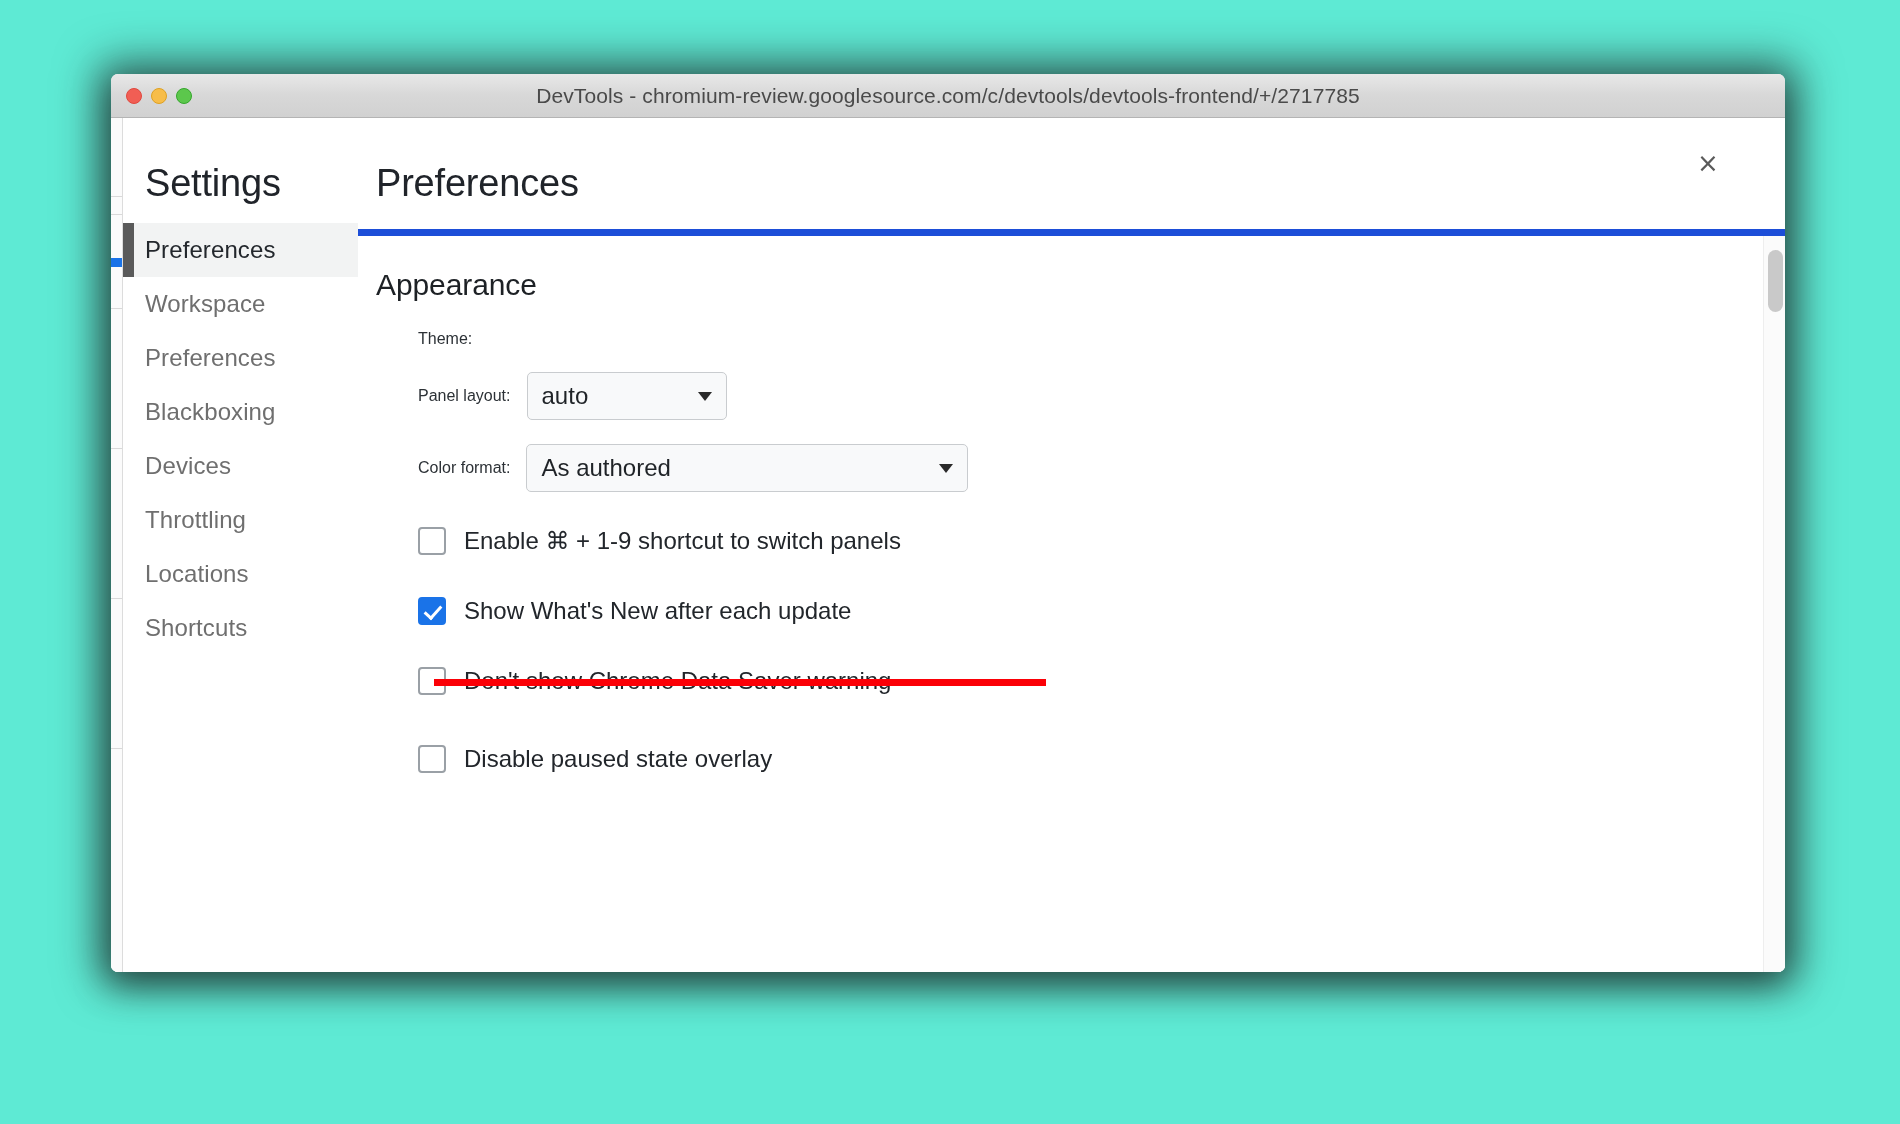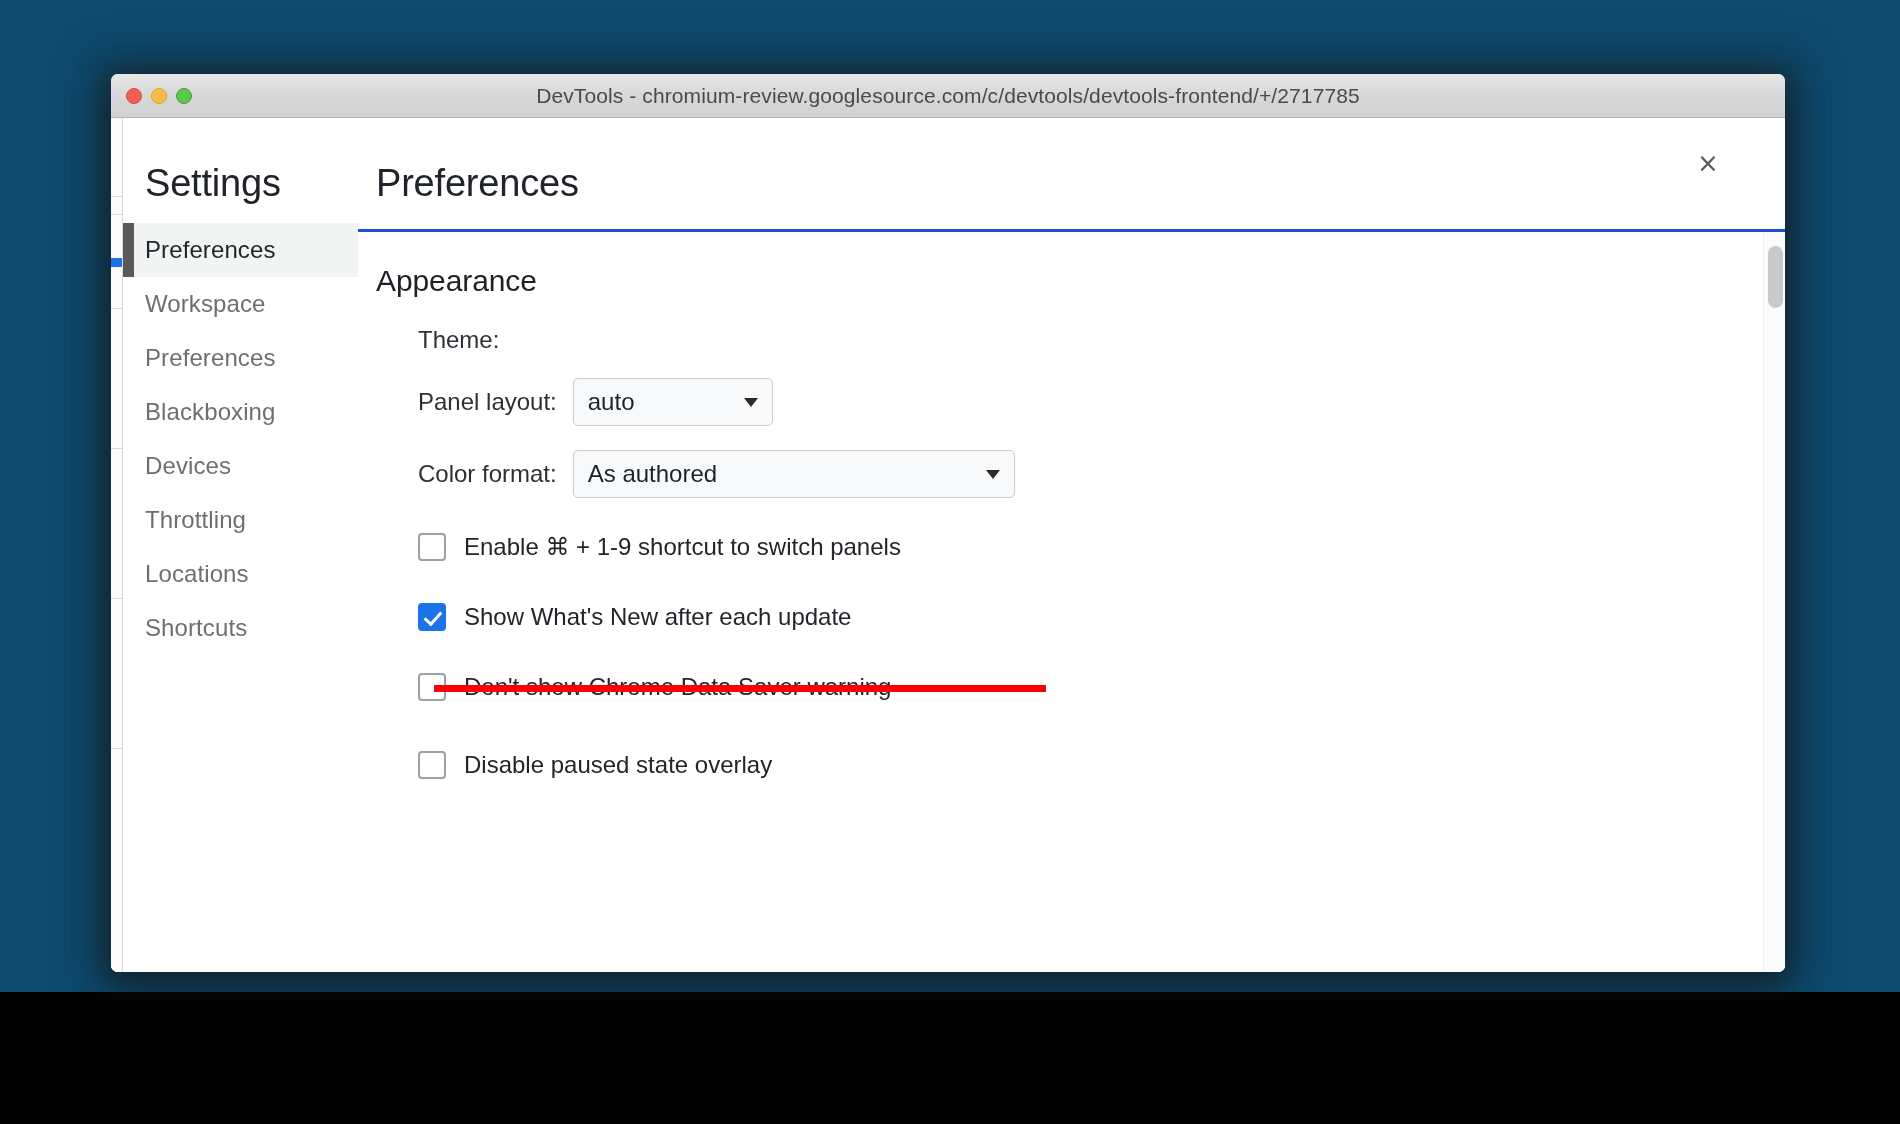--- a/index.html
+++ b/index.html
@@ -7,22 +7,22 @@
     margin: 0; padding: 0;
     width: 1900px; height: 1124px;
     background: #000000;
     font-family: "Liberation Sans", "DejaVu Sans", sans-serif;
     overflow: hidden;
   }
 
   
   #desktop {
     position: relative;
-    width: 1900px; height: 992px;
-    background: #0c4a6e;
+    width: 1900px; height: 1124px;
+    background: #5eead4;
   }
 
   
   #window {
     position: absolute;
     left: 111px; top: 74px;
     width: 1674px; height: 898px;
     background: #ffffff;
     border-radius: 7px;
     box-shadow: 0 0 42px 14px rgba(30,30,30,0.55),
@@ -163,21 +163,21 @@
     font-size: 38px;
     font-weight: 400;
     color: #20242a;
     padding: 0 0 24px 18px;
     letter-spacing: -0.2px;
   }
   #content-scroll-wrap {
     flex: 1;
     min-height: 0;
     display: flex;
-    border-top: 3px solid #1d4ed8;
+    border-top: 7px solid #1d4ed8;
     gap: 10px;
   }
   #content-scroll {
     flex: 1;
     min-width: 0;
     padding: 32px 0 0 18px;
     overflow: hidden;
     position: relative;
   }
   #section-title {
@@ -188,21 +188,21 @@
     letter-spacing: -0.1px;
   }
 
   .field-row {
     display: flex;
     align-items: center;
     margin-bottom: 24px;
     padding-left: 42px;
   }
   .field-label {
-    font-size: 24px;
+    font-size: 16px;
     color: #2c3136;
     margin-right: 16px;
     white-space: nowrap;
   }
   .select-box {
     position: relative;
     background: #f8f9fa;
     border: 1px solid #c9cccf;
     border-radius: 5px;
     height: 48px;

